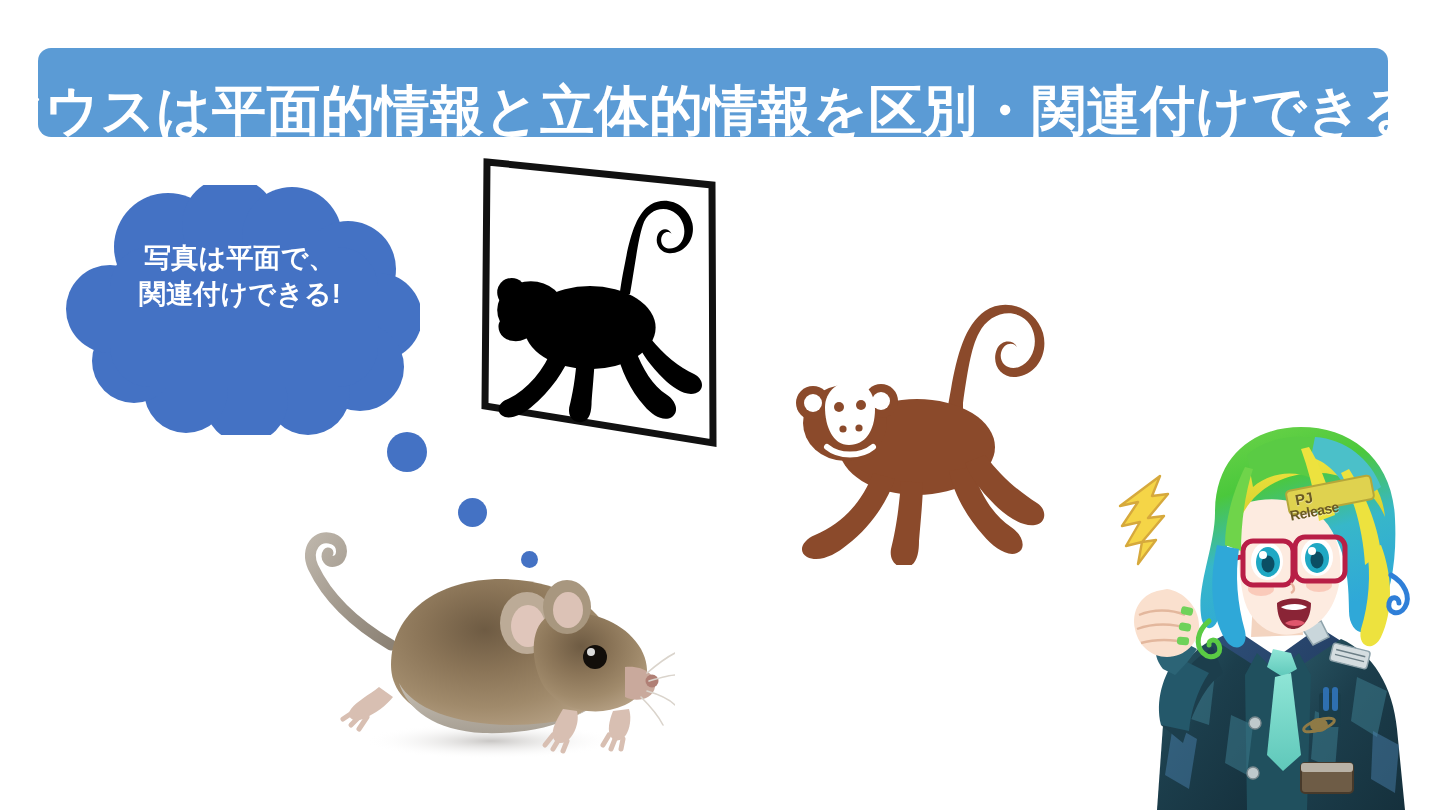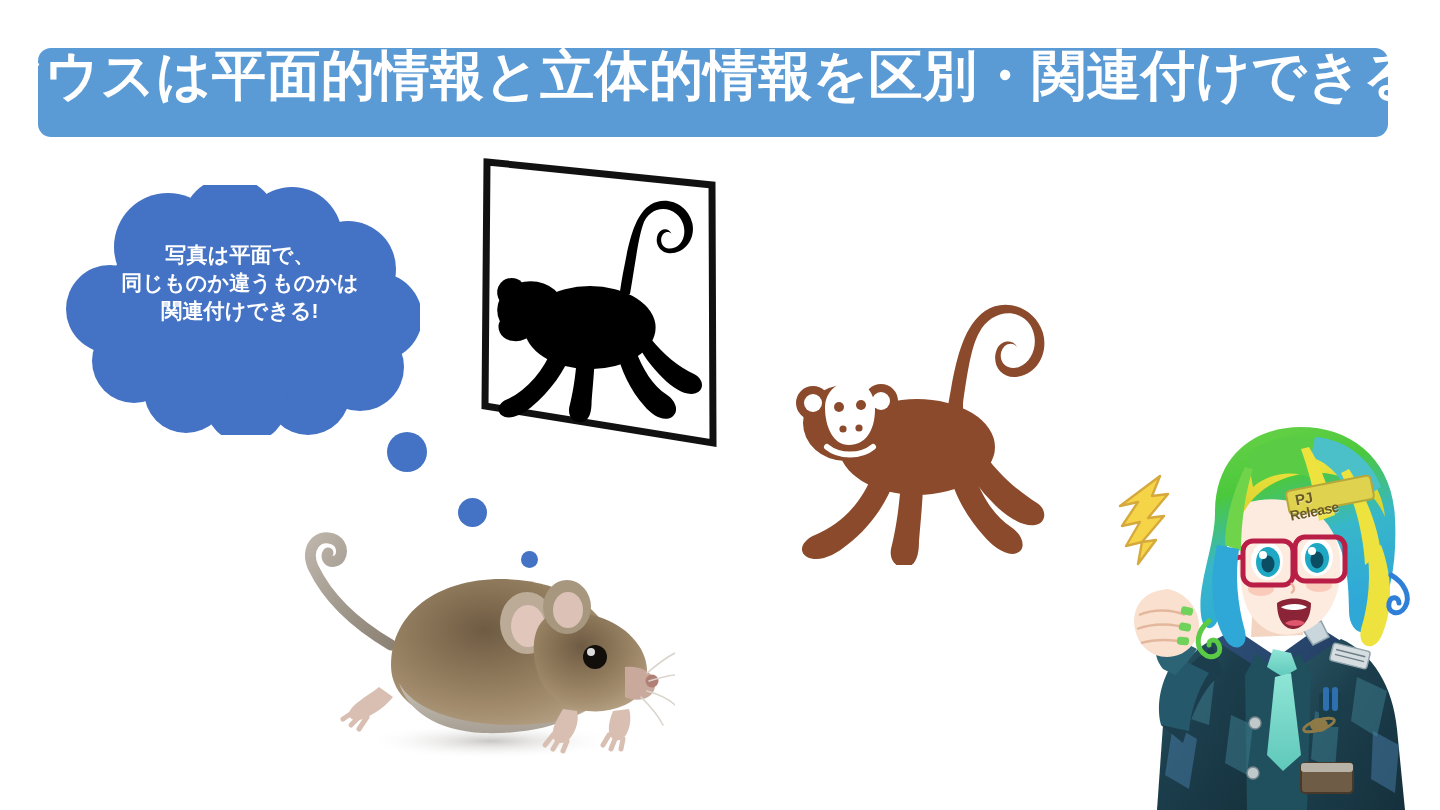--- a/index.html
+++ b/index.html
@@ -18,21 +18,21 @@
   
   .title-banner {
     position: absolute;
     left: 38px;
     top: 48px;
     width: 1350px;
     height: 89px;
     background: #5B9BD5;
     border-radius: 13px;
     display: flex;
-    align-items: flex-start;
+    align-items: flex-end;
     justify-content: center;
   }
   .title-text {
     color: #ffffff;
     font-size: 54px;
     font-weight: 700;
     letter-spacing: 0.5px;
     white-space: nowrap;
     line-height: 1;
   }
@@ -46,21 +46,21 @@
     height: 250px;
   }
   .thought-cloud svg { display: block; }
   .cloud-text {
     position: absolute;
     left: 0;
     top: 56px;
     width: 360px;
     text-align: center;
     color: #ffffff;
-    font-size: 21px;
+    font-size: 27px;
     font-weight: 700;
     line-height: 1.33;
     letter-spacing: 0.2px;
   }
   .cloud-text div { white-space: nowrap; }
 
   .thought-dot {
     position: absolute;
     background: #4472C4;
     border-radius: 50%;
@@ -155,21 +155,20 @@
       <circle cx="248" cy="208" r="42"></circle>
       <circle cx="186" cy="216" r="42"></circle>
       <circle cx="126" cy="206" r="42"></circle>
       <circle cx="74" cy="176" r="42"></circle>
       <circle cx="50" cy="124" r="44"></circle>
       <rect x="50" y="62" width="268" height="140" rx="40"></rect>
     </g>
   </svg>
   <div class="cloud-text">
     <div>写真は平面で、</div>
-    <div>同じものか違うものかは</div>
     <div>関連付けできる!</div>
   </div>
 </div>
 
 <div class="thought-dot" id="dot1"></div>
 <div class="thought-dot" id="dot2"></div>
 <div class="thought-dot" id="dot3"></div>
 
 <div class="photo-frame">
   <svg width="260" height="310" viewBox="0 0 260 310">

